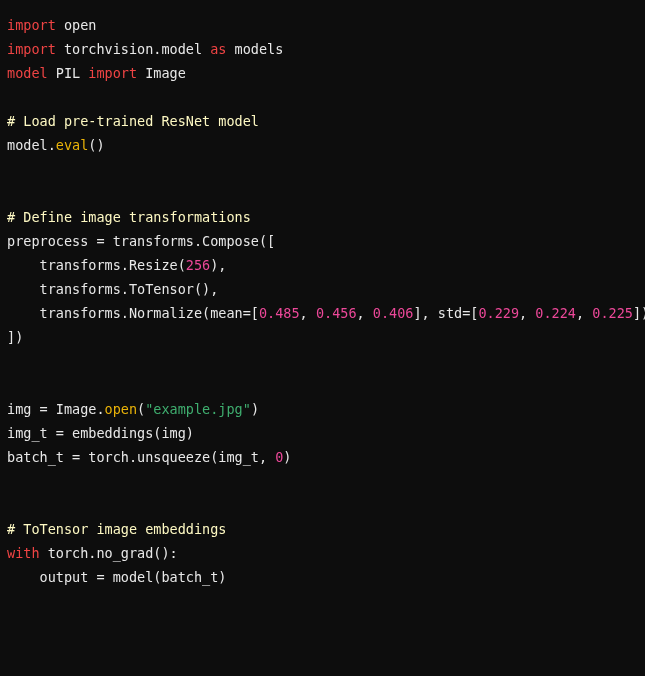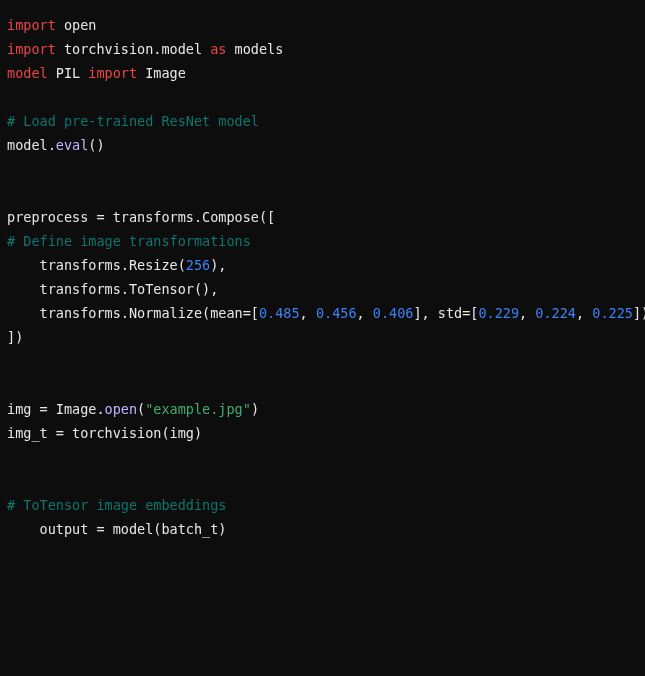--- a/index.html
+++ b/index.html
@@ -27,45 +27,47 @@
     font-size: 13.5px;
     letter-spacing: 0px;
     white-space: pre;
     color: #e8e8e8;
   }
   .code-line.blank {
     height: 24px;
   }
   .tok { white-space: pre; }
   .tok-kw      { color: #ef4444; }
-  .tok-comment { color: #0f766e; margin-top: 8px; }
-  .tok-num     { color: #3b82f6; }
+  .tok-comment { color: #fef9c3; margin-top: 8px; }
+  .tok-num     { color: #ec4899; }
   .tok-str     { color: #3fae6f; }
-  .tok-fn      { color: #c4b5fd; }
+  .tok-fn      { color: #eab308; }
   .tok-plain   { color: #e8e8e8; }
 </style>
 </head>
 <body>
 
 <div id="code-block">
     <div class="code-line"><span class="tok tok-kw">import</span><span class="tok tok-plain"> open</span></div>
     <div class="code-line"><span class="tok tok-kw">import</span><span class="tok tok-plain"> torchvision.model </span><span class="tok tok-kw">as</span><span class="tok tok-plain"> models</span></div>
     <div class="code-line"><span class="tok tok-kw">model</span><span class="tok tok-plain"> PIL </span><span class="tok tok-kw">import</span><span class="tok tok-plain"> Image</span></div>
     <div class="code-line blank">&nbsp;</div>
     <div class="code-line"><span class="tok tok-comment"># Load pre-trained ResNet model</span></div>
     <div class="code-line"><span class="tok tok-plain">model.</span><span class="tok tok-fn">eval</span><span class="tok tok-plain">()</span></div>
     <div class="code-line blank">&nbsp;</div>
     <div class="code-line blank">&nbsp;</div>
+    <div class="code-line"><span class="tok tok-comment"># Define image transformations</span></div>
     <div class="code-line"><span class="tok tok-plain">preprocess = transforms.Compose([</span></div>
-    <div class="code-line"><span class="tok tok-comment"># Define image transformations</span></div>
     <div class="code-line"><span class="tok tok-plain">    transforms.Resize(</span><span class="tok tok-num">256</span><span class="tok tok-plain">),</span></div>
     <div class="code-line"><span class="tok tok-plain">    transforms.ToTensor(),</span></div>
     <div class="code-line"><span class="tok tok-plain">    transforms.Normalize(mean=[</span><span class="tok tok-num">0.485</span><span class="tok tok-plain">, </span><span class="tok tok-num">0.456</span><span class="tok tok-plain">, </span><span class="tok tok-num">0.406</span><span class="tok tok-plain">], std=[</span><span class="tok tok-num">0.229</span><span class="tok tok-plain">, </span><span class="tok tok-num">0.224</span><span class="tok tok-plain">, </span><span class="tok tok-num">0.225</span><span class="tok tok-plain">]),</span></div>
     <div class="code-line"><span class="tok tok-plain">])</span></div>
     <div class="code-line blank">&nbsp;</div>
     <div class="code-line blank">&nbsp;</div>
     <div class="code-line"><span class="tok tok-plain">img = Image.</span><span class="tok tok-fn">open</span><span class="tok tok-plain">(</span><span class="tok tok-str">"example.jpg"</span><span class="tok tok-plain">)</span></div>
-    <div class="code-line"><span class="tok tok-plain">img_t = torchvision(img)</span></div>
+    <div class="code-line"><span class="tok tok-plain">img_t = embeddings(img)</span></div>
+    <div class="code-line"><span class="tok tok-plain">batch_t = torch.unsqueeze(img_t, </span><span class="tok tok-num">0</span><span class="tok tok-plain">)</span></div>
     <div class="code-line blank">&nbsp;</div>
     <div class="code-line blank">&nbsp;</div>
     <div class="code-line"><span class="tok tok-comment"># ToTensor image embeddings</span></div>
+    <div class="code-line"><span class="tok tok-kw">with</span><span class="tok tok-plain"> torch.no_grad():</span></div>
     <div class="code-line"><span class="tok tok-plain">    output = model(batch_t)</span></div>
   </div>
 
 </body></html>

